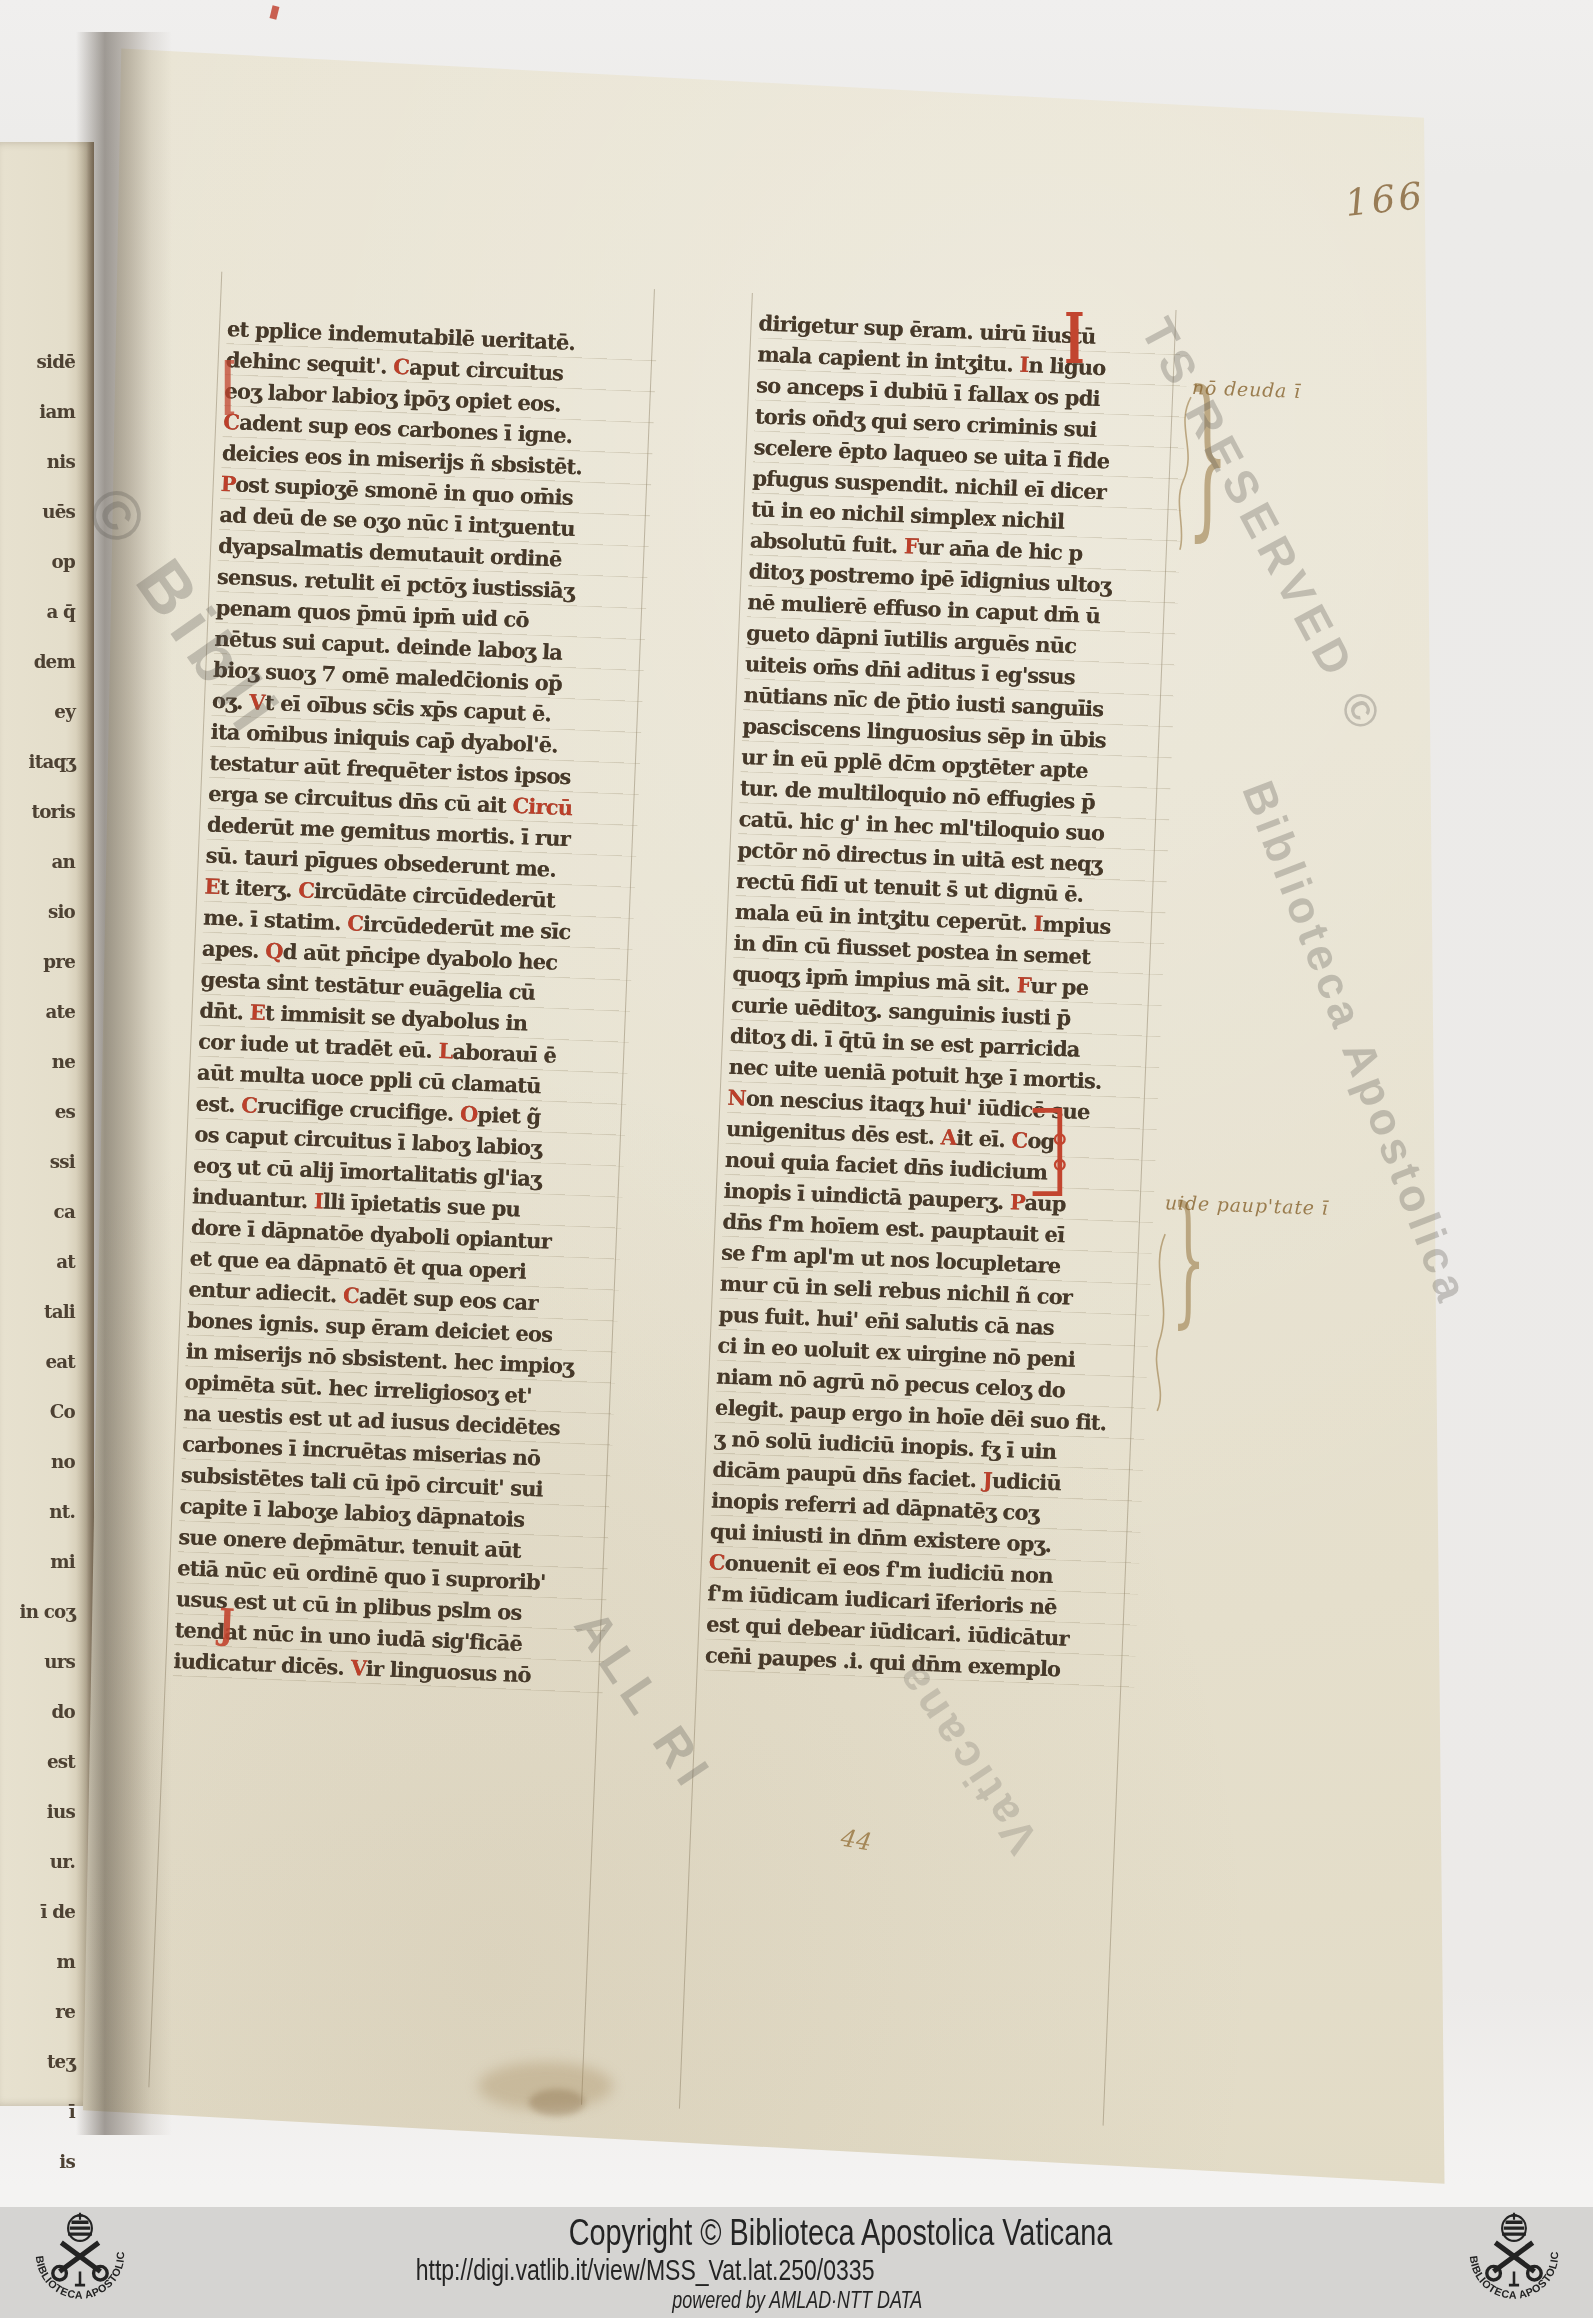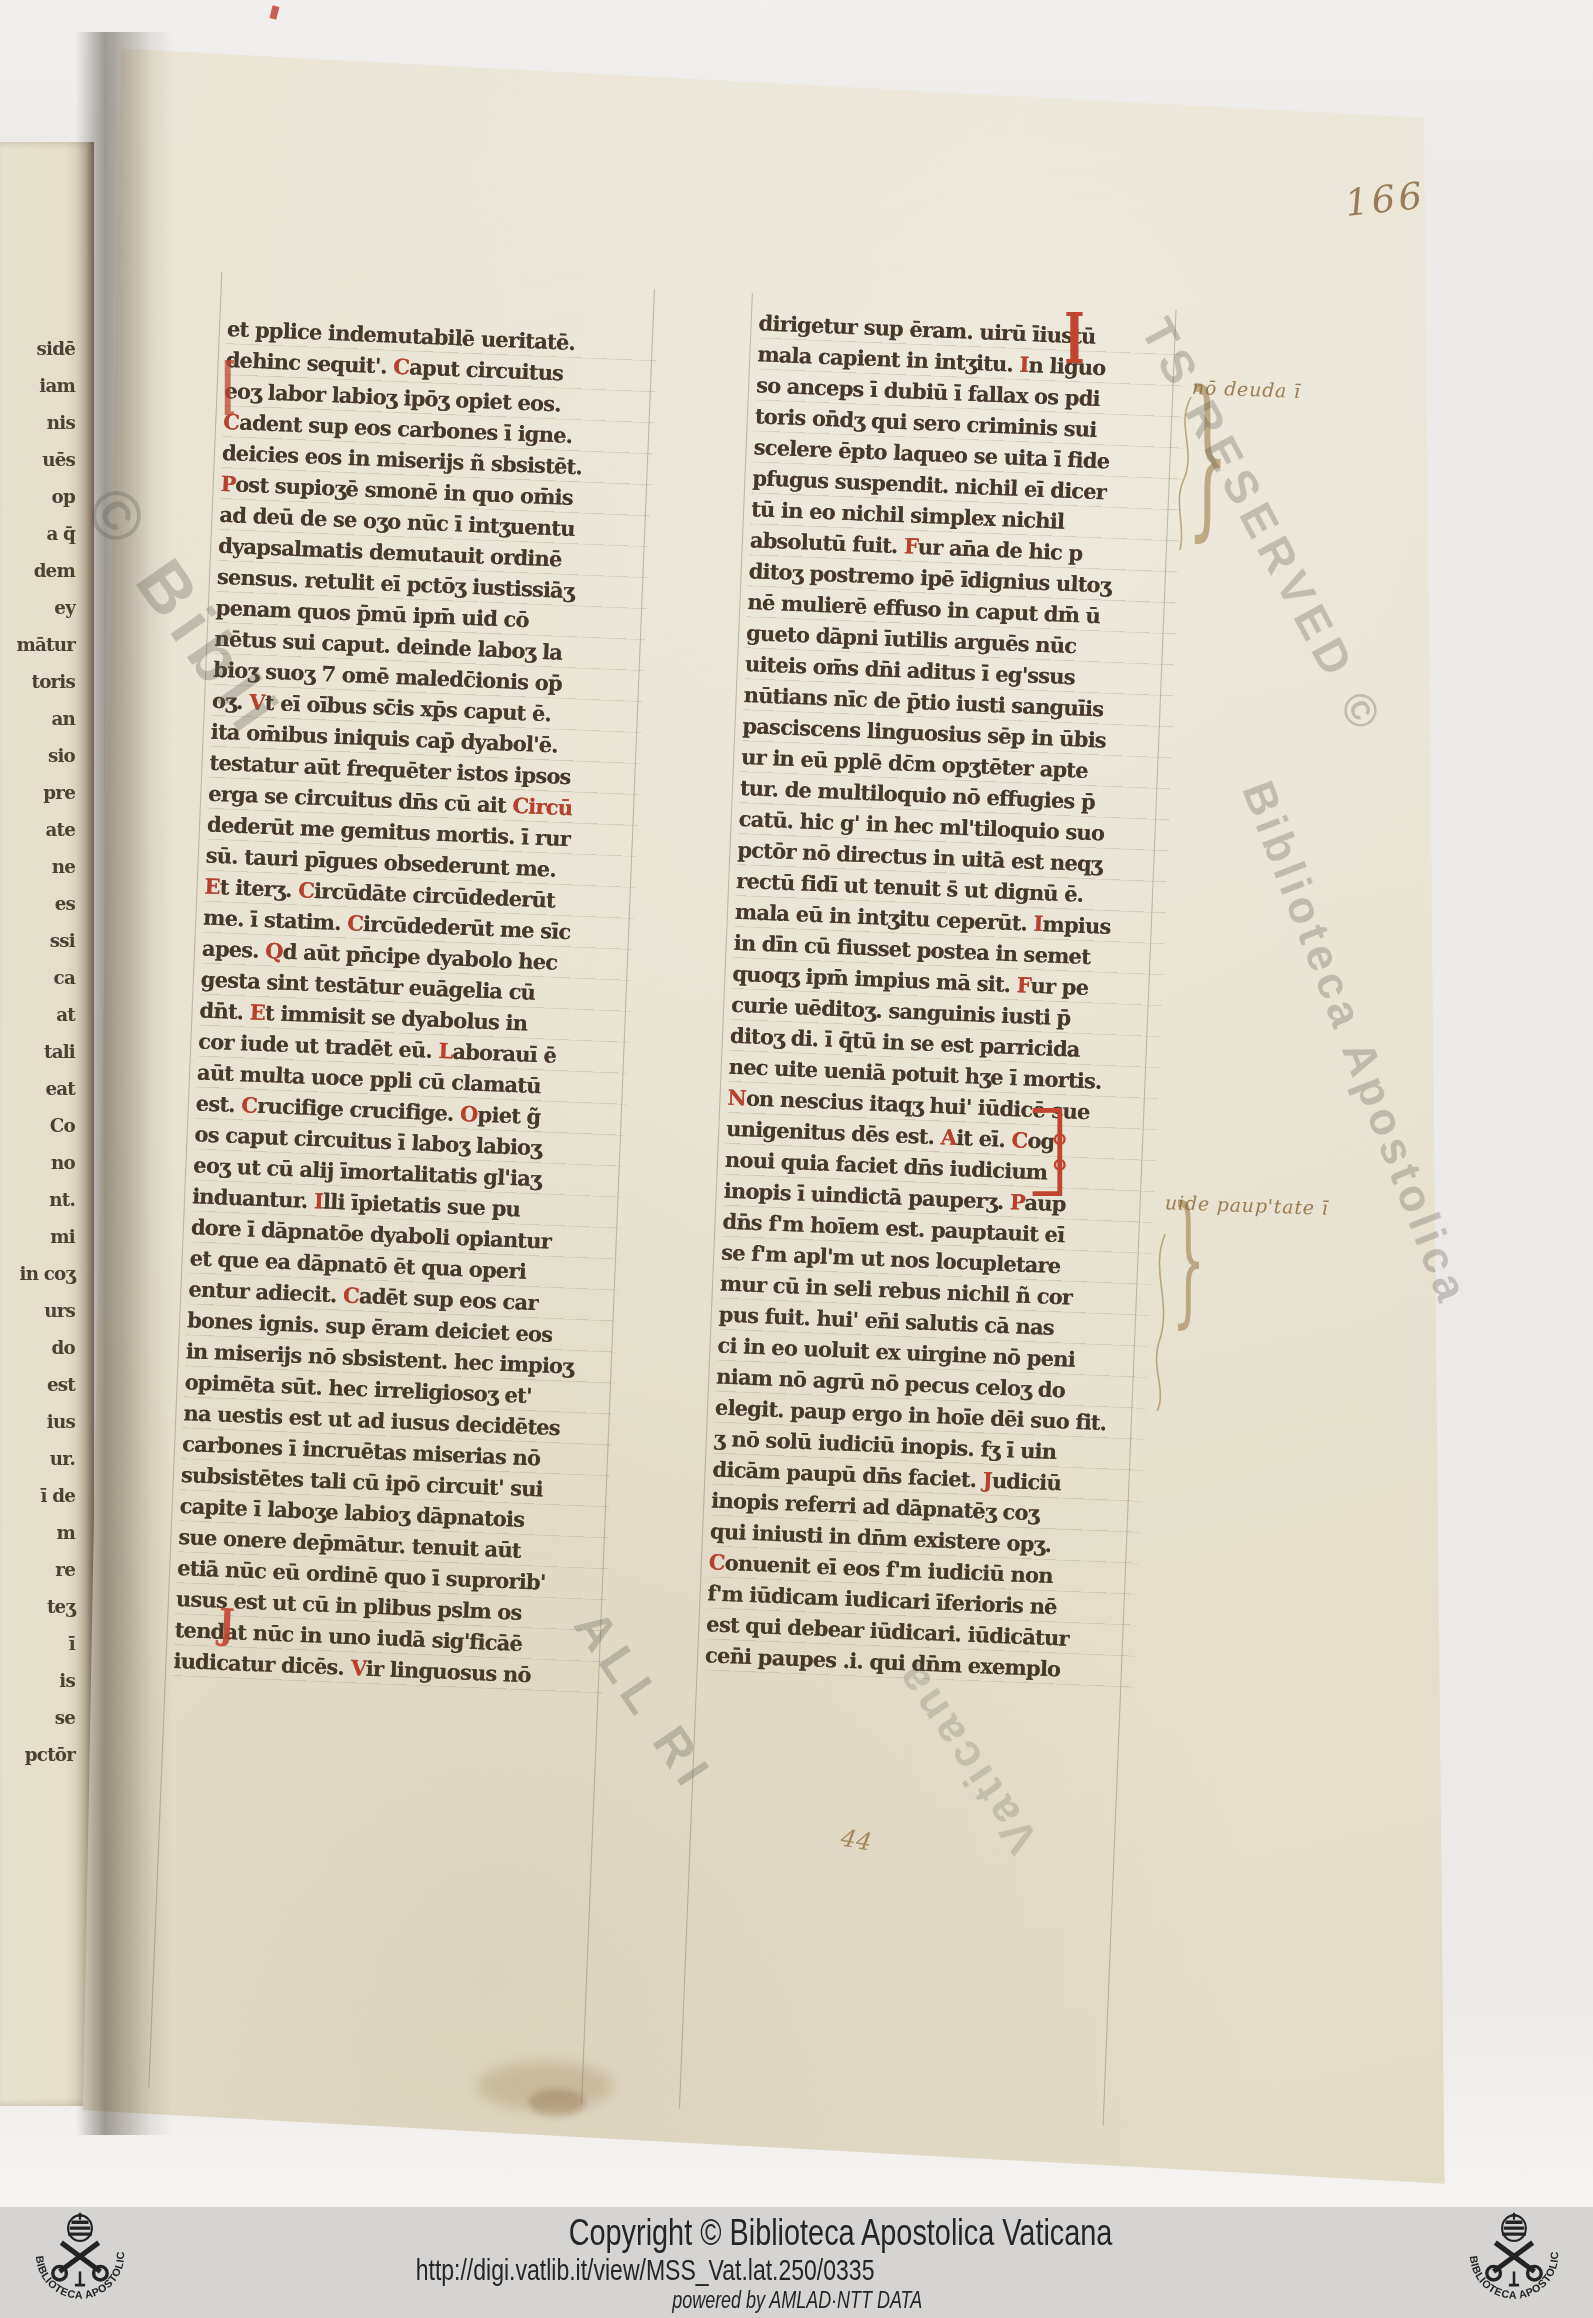--- a/index.html
+++ b/index.html
@@ -7,21 +7,21 @@
          font-family:"DejaVu Serif",serif;background:#edecea;}
   
   #photo{position:absolute;left:0;top:0;width:1594px;height:2207px;
          background:linear-gradient(180deg,#f0efee 0%,#ecebe9 8%,#eceae8 90%,#f4f3f2 99%);}
   
   #facing-strip{position:absolute;left:0;top:142px;width:94px;height:1964px;
       background:linear-gradient(90deg,#e7e1cf 0%,#e4decb 70%,#cfc5ad 92%,#a2917a 100%);
       box-shadow:inset -4.8px 0 8px rgba(60,45,25,.25);}
   #edge{position:absolute;left:0;top:188px;width:83px;}
   .edge-frag{height:37px;line-height:37px;text-align:right;padding-right:8px;
-      font-weight:700;font-size:18.3px;color:#4d4133;letter-spacing:-0.8px;white-space:nowrap;overflow:hidden;}
+      font-weight:700;font-size:18.3px;color:#4d4133;letter-spacing:-0.8px;white-space:nowrap;overflow:hidden;margin-top:13px;}
   
   #gutter{position:absolute;left:76px;top:32px;width:96px;height:2103px;z-index:5;pointer-events:none;
       background:linear-gradient(90deg,rgba(46,36,24,0) 0%,rgba(46,36,24,.42) 30%,rgba(70,56,38,.28) 55%,rgba(90,75,55,.10) 78%,rgba(0,0,0,0) 100%);}
   
   #page{position:absolute;left:83px;top:27px;width:1367px;height:2161px;
       background:
         radial-gradient(120% 90% at 70% 20%, rgba(255,255,255,.20), rgba(0,0,0,0) 60%),
         radial-gradient(80% 60% at 30% 90%, rgba(140,115,75,.10), rgba(0,0,0,0) 70%),
         linear-gradient(168deg,#eae5d5 0%,#e8e3d2 40%,#e5dfcc 75%,#e2dbc6 100%);
       clip-path:polygon(2.8% 1.0%, 98.1% 4.2%, 99.6% 99.8%, 0% 96.4%);
@@ -90,21 +90,21 @@
     <div id="facing-strip">
       <div id="edge">
           <div class="edge-frag">sidē</div>
           <div class="edge-frag">iam</div>
           <div class="edge-frag">nis</div>
           <div class="edge-frag">uēs</div>
           <div class="edge-frag">op</div>
           <div class="edge-frag">a q̄</div>
           <div class="edge-frag">dem</div>
           <div class="edge-frag">ey</div>
-          <div class="edge-frag">mātur</div>
+          <div class="edge-frag">itaqʒ</div>
           <div class="edge-frag">toris</div>
           <div class="edge-frag">an</div>
           <div class="edge-frag">sio</div>
           <div class="edge-frag">pre</div>
           <div class="edge-frag">ate</div>
           <div class="edge-frag">ne</div>
           <div class="edge-frag">es</div>
           <div class="edge-frag">ssi</div>
           <div class="edge-frag">ca</div>
           <div class="edge-frag">at</div>

